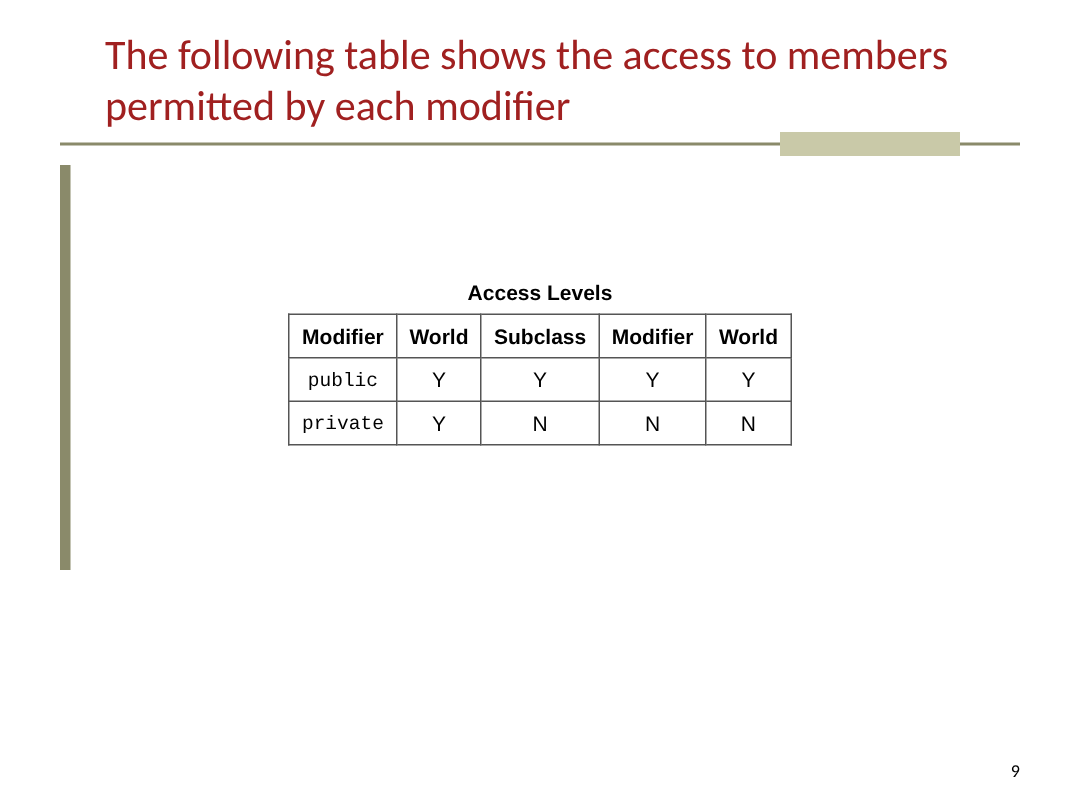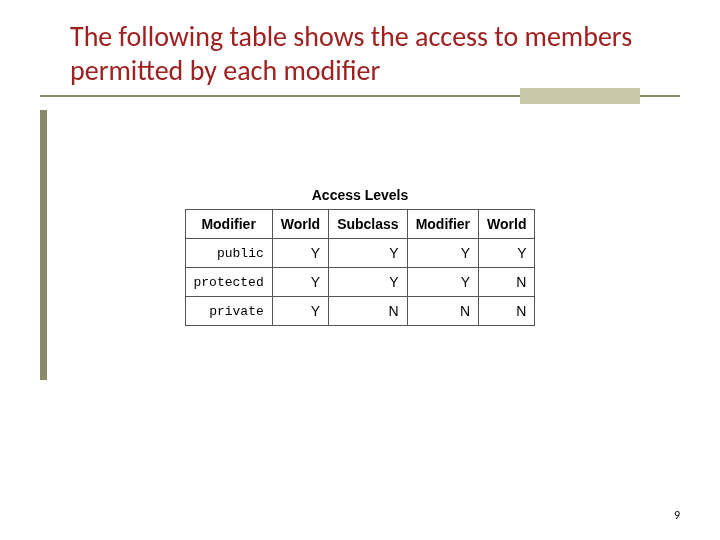--- a/index.html
+++ b/index.html
@@ -71,21 +71,21 @@
   }
   table.access {
     border-collapse: collapse;
     font-family: Arial, sans-serif;
     font-size: 14px;
     border-radius: 14px;
   }
   table.access th, table.access td {
     border: 1px solid #555;
     padding: 6px 8px;
-    text-align: right;
+    text-align: center;
     background: #fff;
   }
   table.access th {
     font-weight: bold;
     text-align: center;
   }
   table.access th:first-child {
     text-align: center;
   }
   .mono {
@@ -128,27 +128,20 @@
       </thead>
       <tbody>
           <tr>
             <td class="mono">public</td>
             <td>Y</td>
             <td>Y</td>
             <td>Y</td>
             <td>Y</td>
           </tr>
           <tr>
-            <td class="mono">protected</td>
-            <td>Y</td>
-            <td>Y</td>
-            <td>Y</td>
-            <td>N</td>
-          </tr>
-          <tr>
             <td class="mono">private</td>
             <td>Y</td>
             <td>N</td>
             <td>N</td>
             <td>N</td>
           </tr>
         </tbody>
     </table>
   </div>
 

